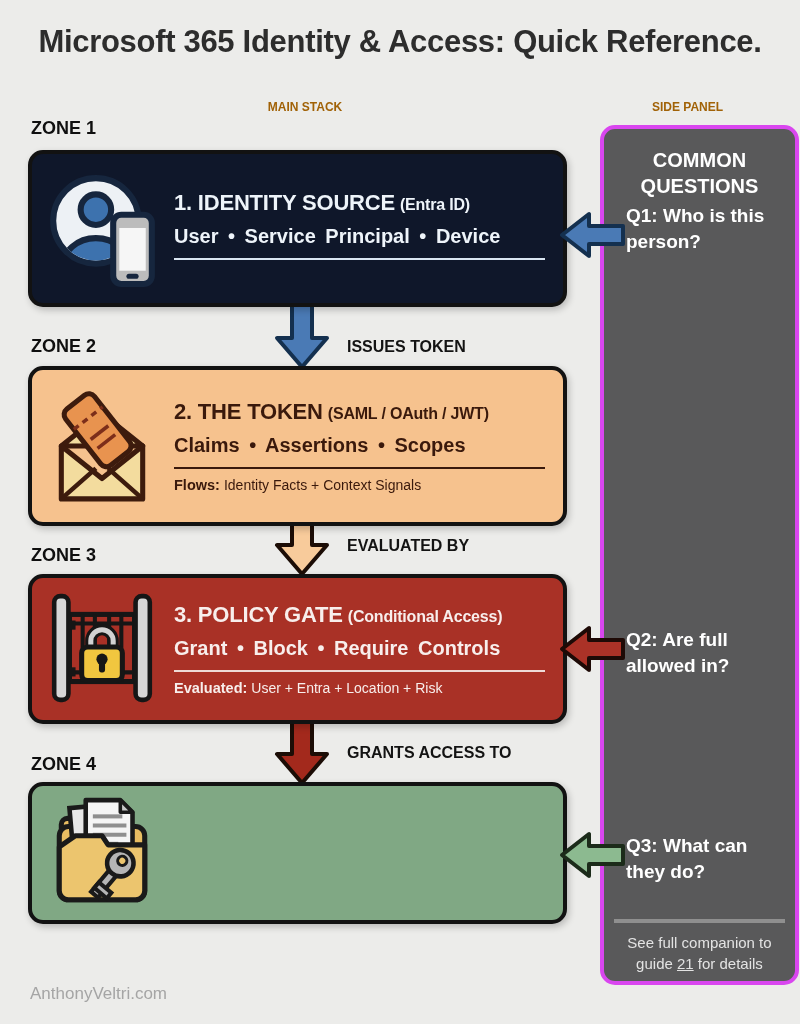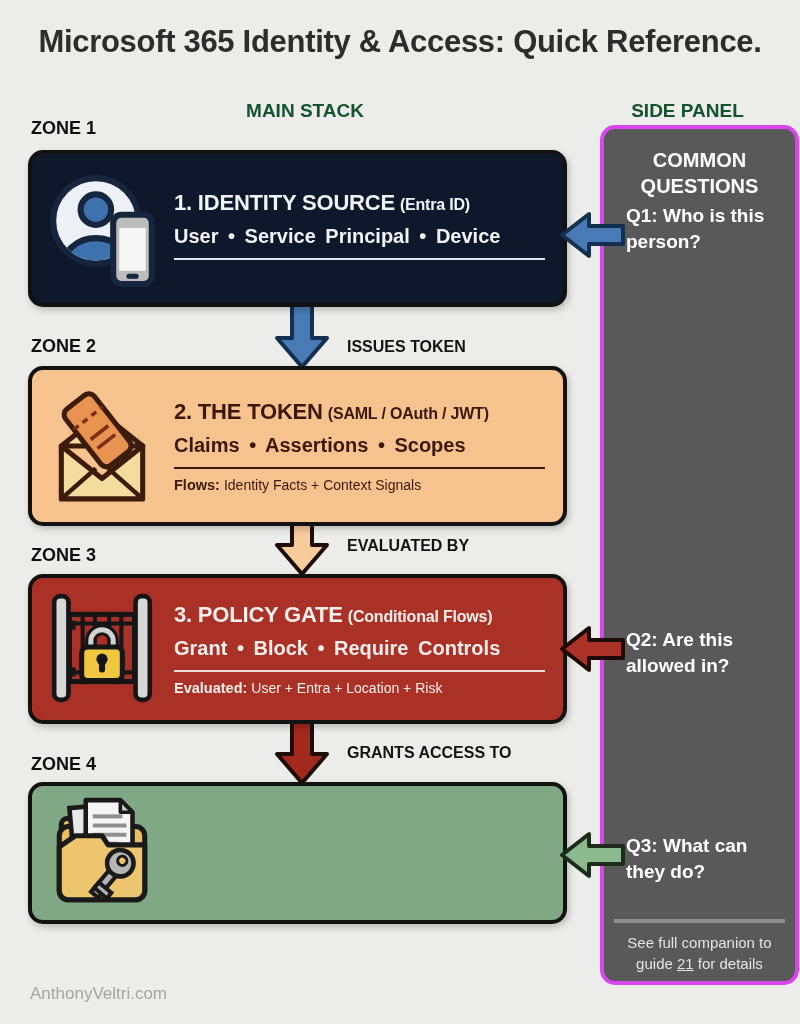--- a/index.html
+++ b/index.html
@@ -2,21 +2,21 @@
 <html><head>
 <meta charset="utf-8">
 <style>
   * { margin:0; padding:0; box-sizing:border-box; }
   body { background:#d8d8d8; font-family:"Liberation Sans", sans-serif; }
   .canvas { position:relative; width:800px; height:1024px; background:#ececea; overflow:hidden; }
 
   .title { position:absolute; top:24px; left:0; right:0; text-align:center;
            font-size:31px; font-weight:bold; color:#2d2d2d; letter-spacing:-0.3px; }
 
-  .col-header { position:absolute; font-size:19px; font-weight:bold; color:#14532d; text-align:center; }
+  .col-header { position:absolute; font-size:12px; font-weight:bold; color:#a16207; text-align:center; }
   .main-stack-h { top:100px; left:200px; width:210px; }
   .side-panel-h { top:100px; left:600px; width:175px; }
 
   .zone-label { position:absolute; left:31px; font-size:18px; font-weight:bold; color:#0f0f0f; z-index:2; }
   #zl1 { top:118px; } #zl2 { top:336px; } #zl3 { top:545px; } #zl4 { top:754px; }
 
   .zone-box { position:absolute; left:28px; width:539px; border:4px solid #121212; border-radius:15px;
               display:flex; align-items:center; padding:10px 14px; gap:6px; z-index:2;
               box-shadow:2px 3px 7px rgba(0,0,0,0.22); }
   .z1 { top:150px; height:157px; }
@@ -135,21 +135,21 @@
         <rect x="19" y="30" width="7" height="9" fill="#161616"></rect>
         <rect x="19" y="76" width="7" height="9" fill="#161616"></rect>
         <path d="M41 58 v-8 a11 11 0 0 1 22 0 v8" fill="none" stroke="#161616" stroke-width="11"></path>
         <path d="M41 58 v-8 a11 11 0 0 1 22 0 v8" fill="none" stroke="#d2d2d2" stroke-width="5"></path>
         <rect x="32" y="56" width="40" height="33" rx="6" fill="#f1c63f" stroke="#161616" stroke-width="5"></rect>
         <circle cx="52" cy="68" r="5.5" fill="#161616"></circle>
         <rect x="49" y="70" width="6" height="11" rx="2.5" fill="#161616"></rect>
       </svg>
     </div>
     <div class="zone-content">
-      <div class="zone-heading"><span class="zh-main">3. POLICY GATE</span><span class="zh-sub">(Conditional Flows)</span></div>
+      <div class="zone-heading"><span class="zh-main">3. POLICY GATE</span><span class="zh-sub">(Conditional Access)</span></div>
       <div class="zone-items">Grant • Block • Require Controls</div>
       <div class="zone-divider"></div>
       <div class="zone-detail"><b>Evaluated:</b><span>User + Entra + Location + Risk</span></div>
     </div>
   </section>
 
   <section class="zone-box z4" style="background: rgb(128, 168, 132);">
     <div class="zone-icon">
       <svg width="108" height="118" viewBox="0 0 104 116">
         <rect x="12" y="24" width="36" height="16" rx="6" fill="#e9bd62" stroke="#1a1a1a" stroke-width="5"></rect>
@@ -192,21 +192,21 @@
     </svg>
   </div>
 
   <div class="flow-label" id="fl1">ISSUES TOKEN</div>
   <div class="flow-label" id="fl2">EVALUATED BY</div>
   <div class="flow-label" id="fl3">GRANTS ACCESS TO</div>
 
   <aside class="side-panel">
     <div class="sp-title">COMMON QUESTIONS</div>
     <div class="sp-q" id="q1">Q1: Who is this person?</div>
-    <div class="sp-q" id="q2">Q2: Are this allowed in?</div>
+    <div class="sp-q" id="q2">Q2: Are full allowed in?</div>
     <div class="sp-q" id="q3">Q3: What can they do?</div>
     <div class="sp-divider"></div>
     <div class="sp-footer"><span>See full companion to guide </span><span class="link">21</span><span> for details</span></div>
   </aside>
 
   <div class="side-arrow" id="sa1">
     <svg width="68" height="54" viewBox="0 0 68 54">
       <polygon points="66,18 66,36 32,36 32,48 5,27 32,6 32,18" stroke="#14304f" stroke-width="4" stroke-linejoin="round" fill="#4a7ab5"></polygon>
     </svg>
   </div>

